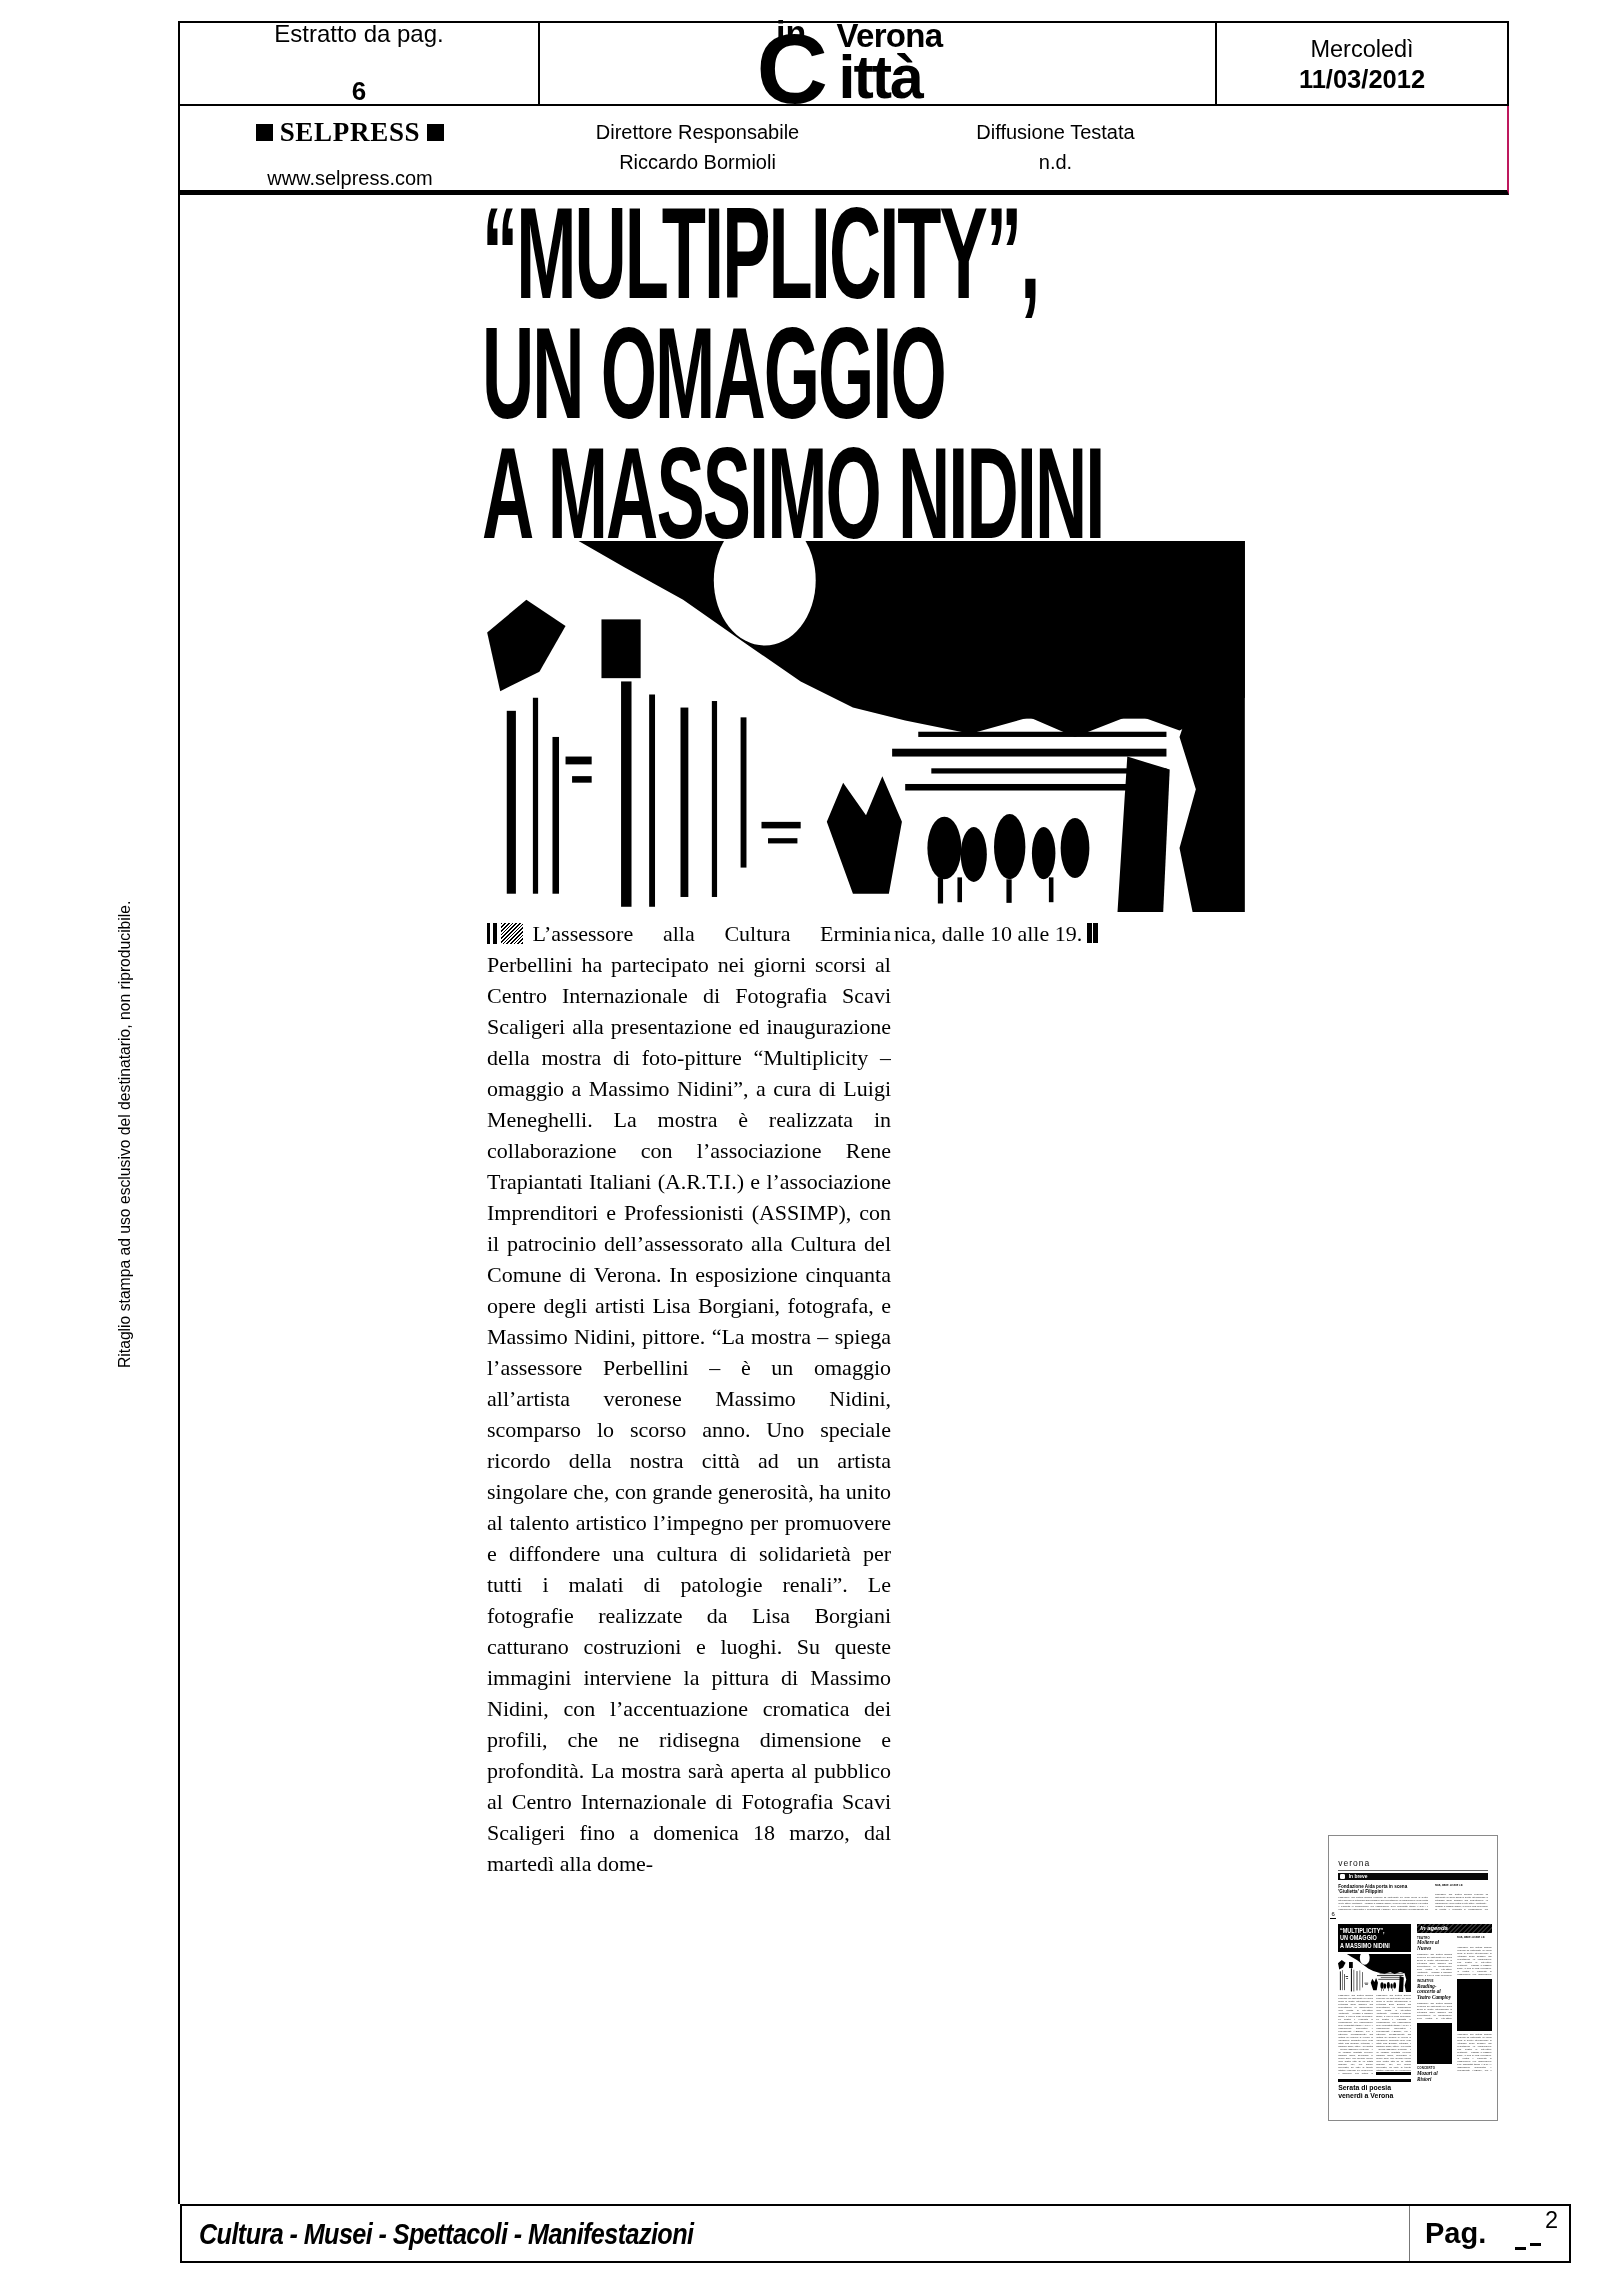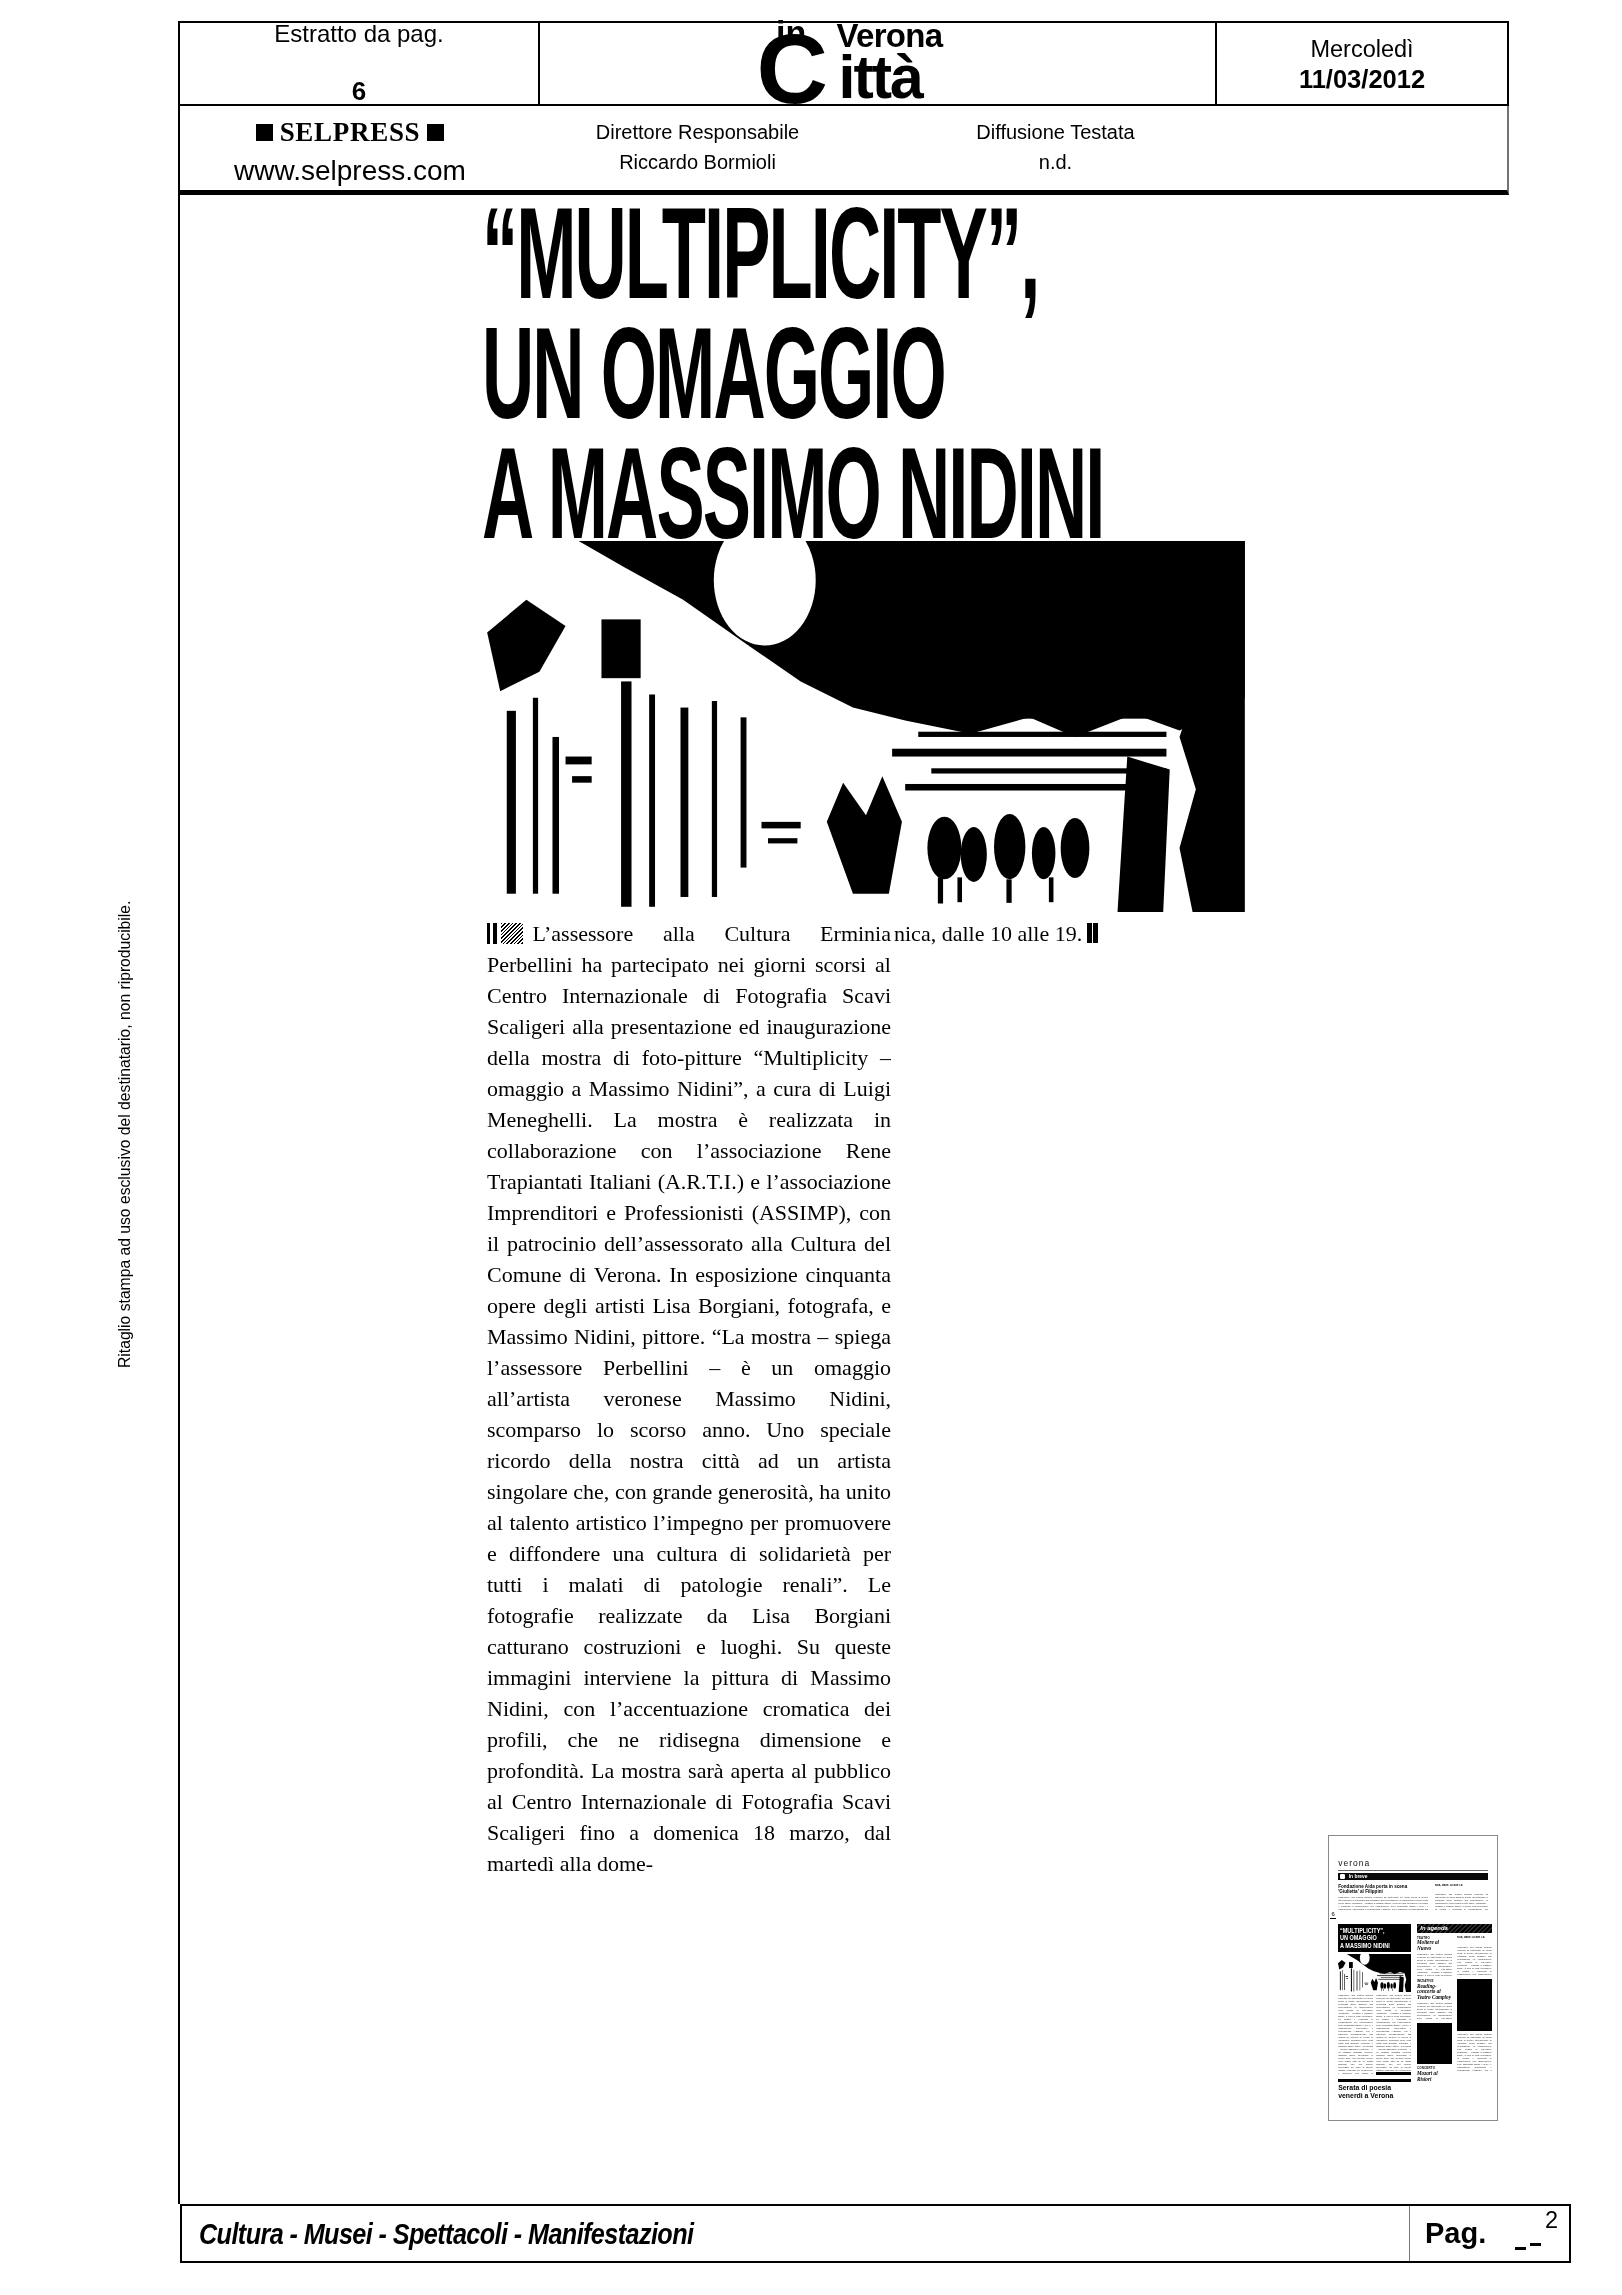--- a/index.html
+++ b/index.html
@@ -11,34 +11,34 @@
 
   
   #htable{position:absolute;left:178px;top:21px;width:1331px;}
   .hrow1{display:flex;height:85px;border:2px solid #000;box-sizing:border-box;}
   .hc{display:flex;align-items:center;justify-content:center;}
   .hc1{width:358px;border-right:2px solid #000;gap:27.5px;font-size:24px;flex-direction:column;}
   .hc1 .pagenum{font-weight:bold;font-size:26px;}
   .hc2{flex:1;border-right:2px solid #000;position:relative;}
   .hc3{width:290px;flex-direction:column;line-height:30px;font-size:23.5px;}
   .hc3 .date{font-weight:bold;font-size:25.5px;}
-  .hrow2{height:84px;border-left:2px solid #000;border-right:2px solid #737373;border-bottom:5.2px solid #000;position:relative;box-sizing:content-box;}
+  .hrow2{height:84px;border-left:2px solid #000;border-right:2px solid #be185d;border-bottom:5.2px solid #000;position:relative;box-sizing:content-box;}
 
   
   .logo{position:relative;width:242px;height:78px;}
   .logo span{position:absolute;font-weight:bold;line-height:1;}
   .lg-c{font-size:99px;left:0;top:-5.2px;letter-spacing:-3.9px;}
   .lg-in{font-size:34px;left:19.6px;top:-9.2px;}
   .lg-verona{font-size:33px;left:80px;top:-5.2px;letter-spacing:-0.7px;}
   .lg-itta{font-size:61px;left:82px;top:22px;letter-spacing:-2px;}
 
   .sel{position:absolute;left:26px;top:10.5px;width:288px;text-align:center;}
   .sel-name{font-family:"Liberation Serif",serif;font-size:27px;font-weight:bold;letter-spacing:0.7px;}
   .sq{display:inline-block;width:17px;height:17px;background:#000;margin:0 6.5px;vertical-align:-0.7px;}
-  .sel-url{font-size:28px;margin-top:7px;}
+  .sel-url{font-size:20px;margin-top:19px;}
   .hlabel{position:absolute;width:261px;text-align:center;font-size:20px;line-height:30px;top:10.5px;}
   .dir{left:387px;}
   .dif{left:745px;}
 
   
   #leftrule{position:absolute;left:178px;top:191px;width:2px;height:2013px;background:#000;}
   #sidenote{
     position:absolute;left:116px;top:835px;height:533px;
     writing-mode:vertical-rl;transform:rotate(180deg);
     font-size:15.7px;white-space:nowrap;color:#000;

